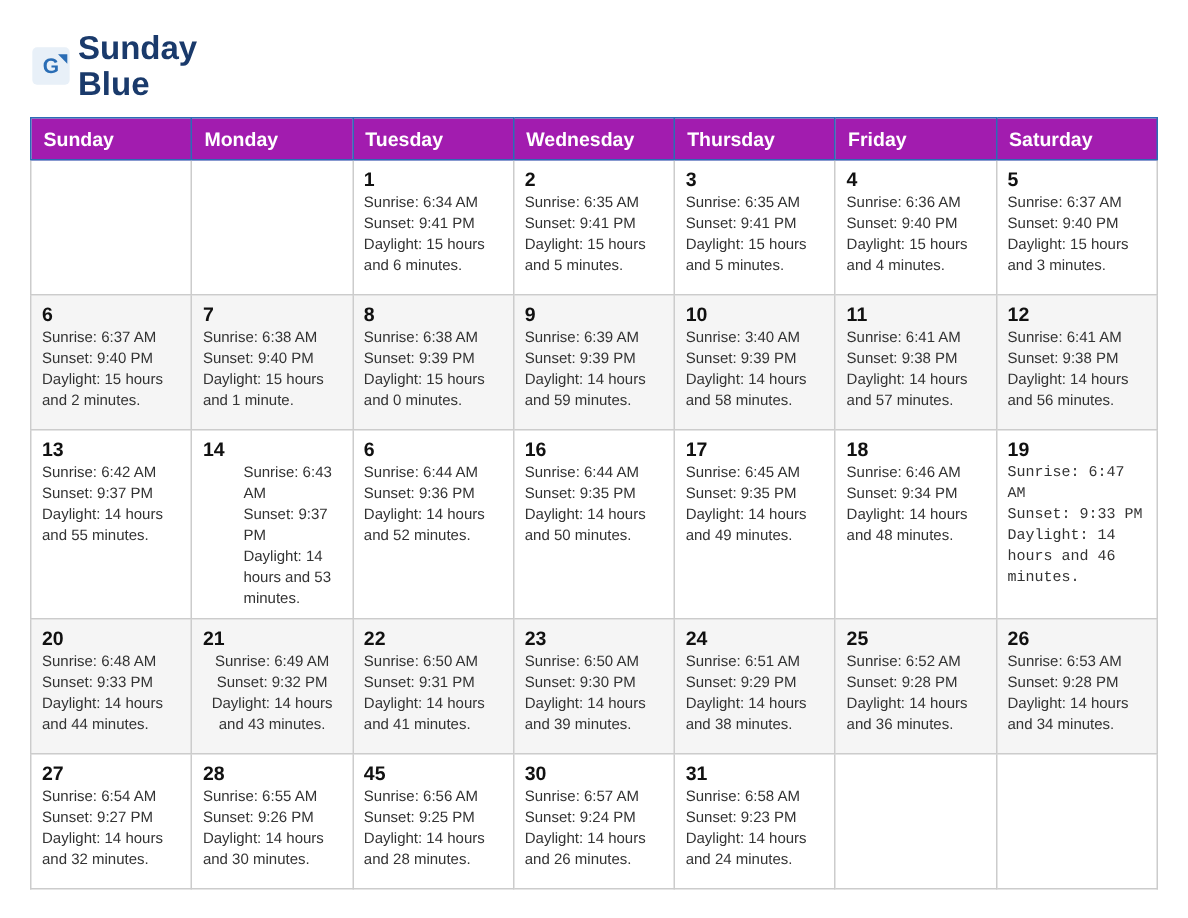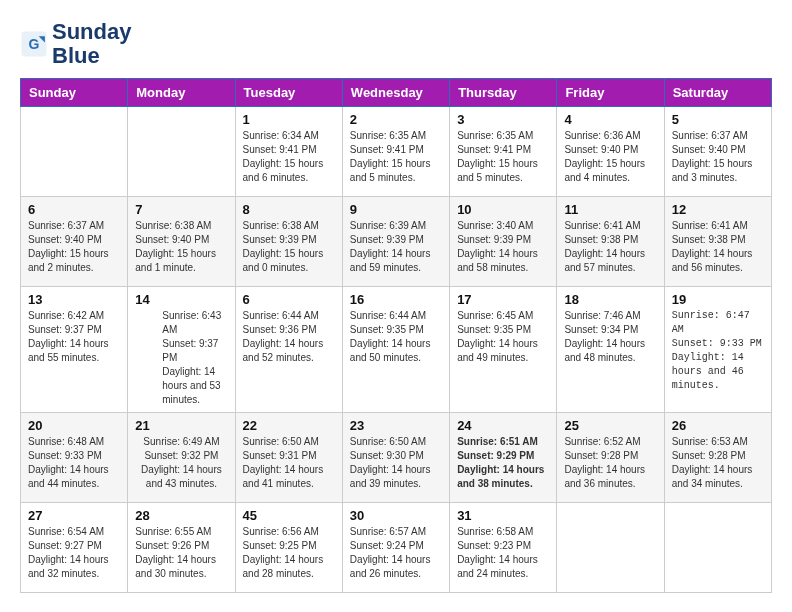--- a/index.html
+++ b/index.html
@@ -228,21 +228,21 @@
 Daylight: 14 hours and 50 minutes.</div>
         </td>
         <td>
           <div class="day-number">17</div>
           <div class="day-info" style="white-space: pre-line;">Sunrise: 6:45 AM
 Sunset: 9:35 PM
 Daylight: 14 hours and 49 minutes.</div>
         </td>
         <td>
           <div class="day-number">18</div>
-          <div class="day-info" style="white-space: pre-line;">Sunrise: 7:46 AM
+          <div class="day-info" style="white-space: pre-line;">Sunrise: 6:46 AM
 Sunset: 9:34 PM
 Daylight: 14 hours and 48 minutes.</div>
         </td>
         <td>
           <div class="day-number">19</div>
           <div class="day-info" style="white-space: pre-line; font-family: Liberation Mono, monospace;">Sunrise: 6:47 AM
 Sunset: 9:33 PM
 Daylight: 14 hours and 46 minutes.</div>
         </td>
       </tr>
@@ -266,21 +266,21 @@
 Daylight: 14 hours and 41 minutes.</div>
         </td>
         <td>
           <div class="day-number">23</div>
           <div class="day-info" style="white-space: pre-line;">Sunrise: 6:50 AM
 Sunset: 9:30 PM
 Daylight: 14 hours and 39 minutes.</div>
         </td>
         <td>
           <div class="day-number">24</div>
-          <div class="day-info" style="white-space: pre-line; font-weight: bold;">Sunrise: 6:51 AM
+          <div class="day-info" style="white-space: pre-line;">Sunrise: 6:51 AM
 Sunset: 9:29 PM
 Daylight: 14 hours and 38 minutes.</div>
         </td>
         <td>
           <div class="day-number">25</div>
           <div class="day-info" style="white-space: pre-line;">Sunrise: 6:52 AM
 Sunset: 9:28 PM
 Daylight: 14 hours and 36 minutes.</div>
         </td>
         <td>

